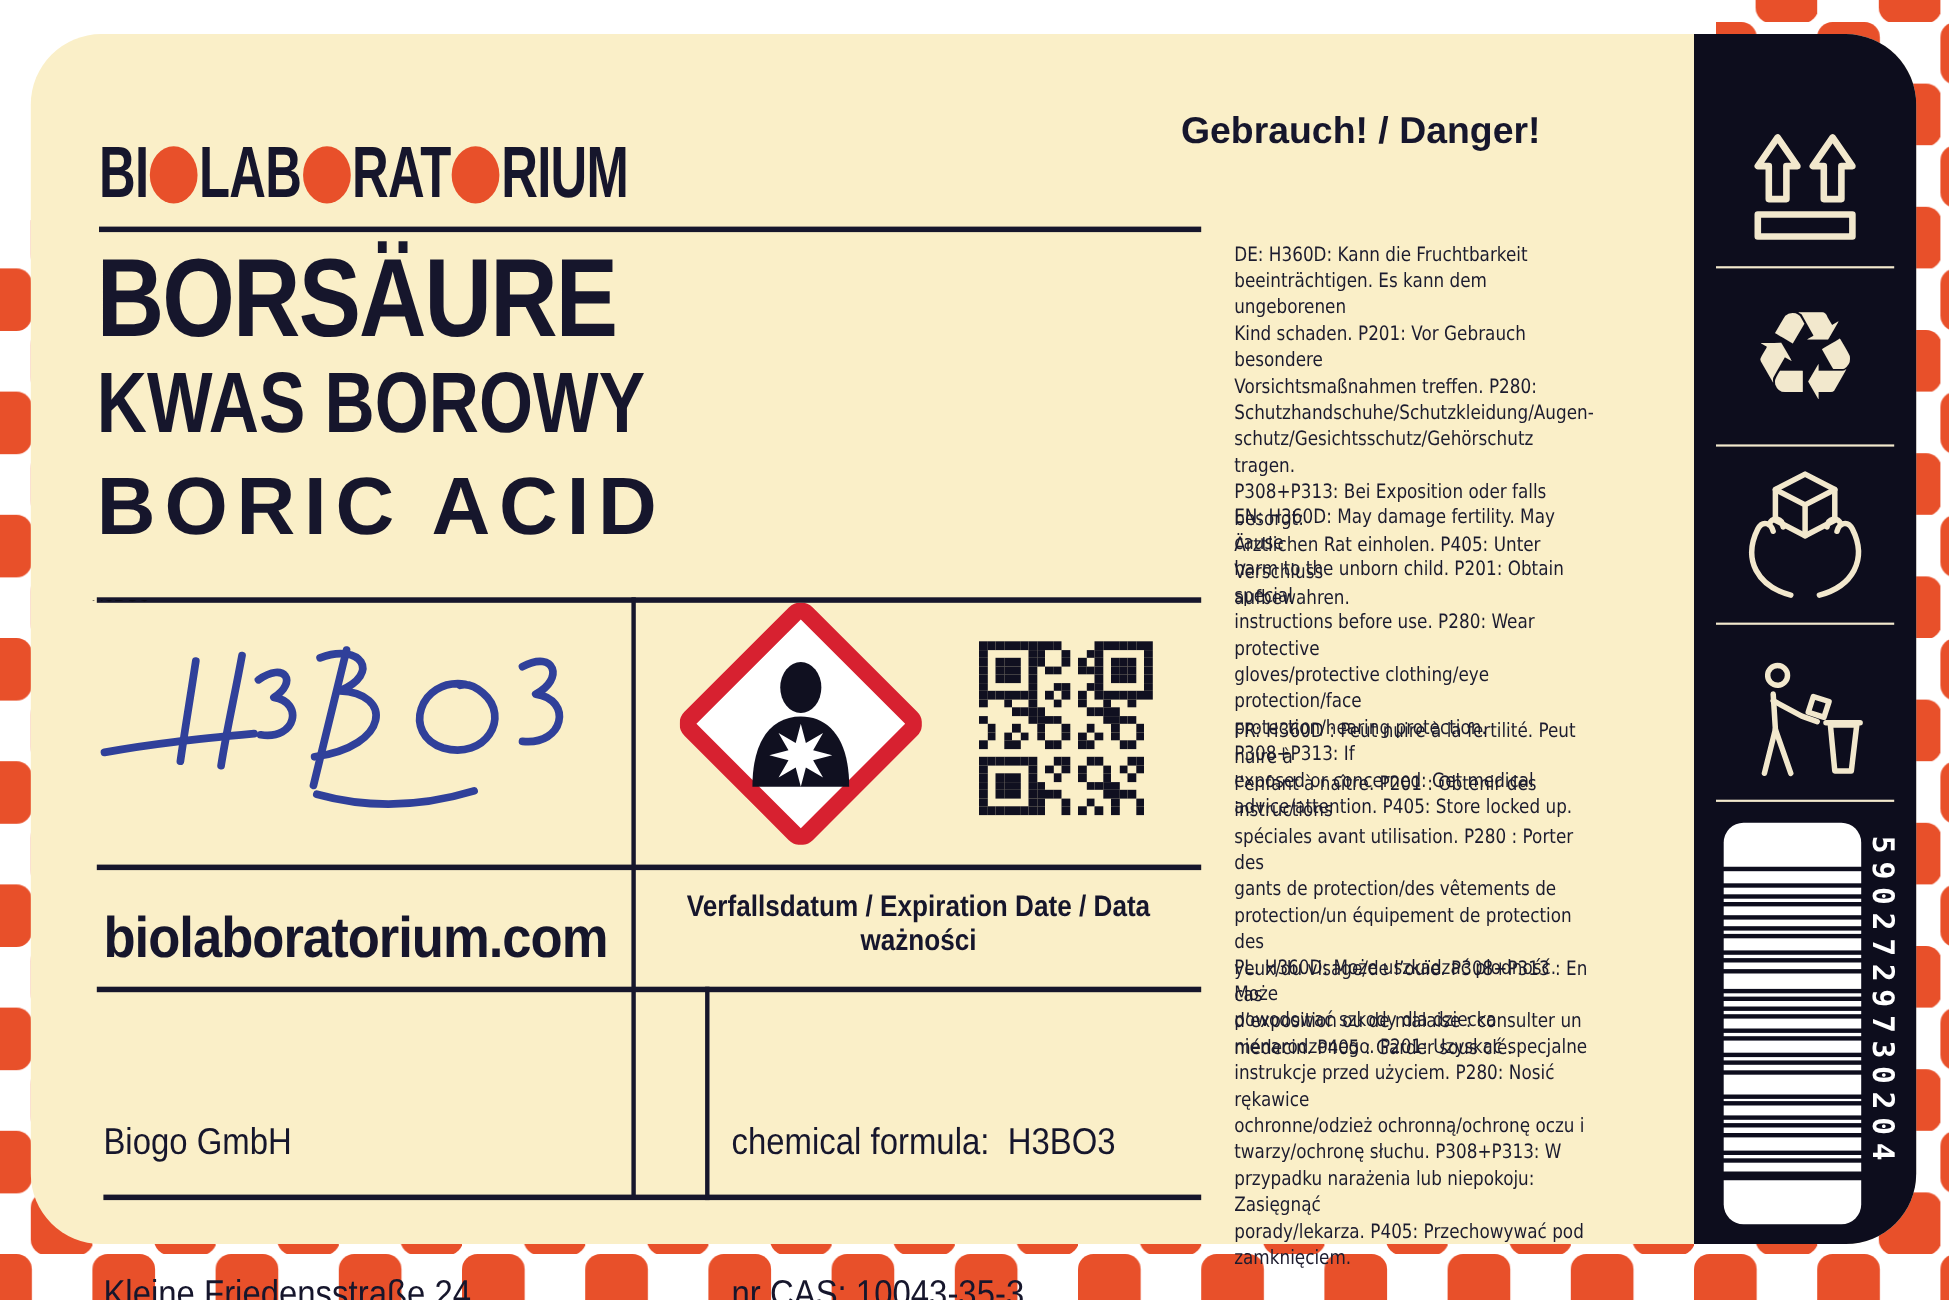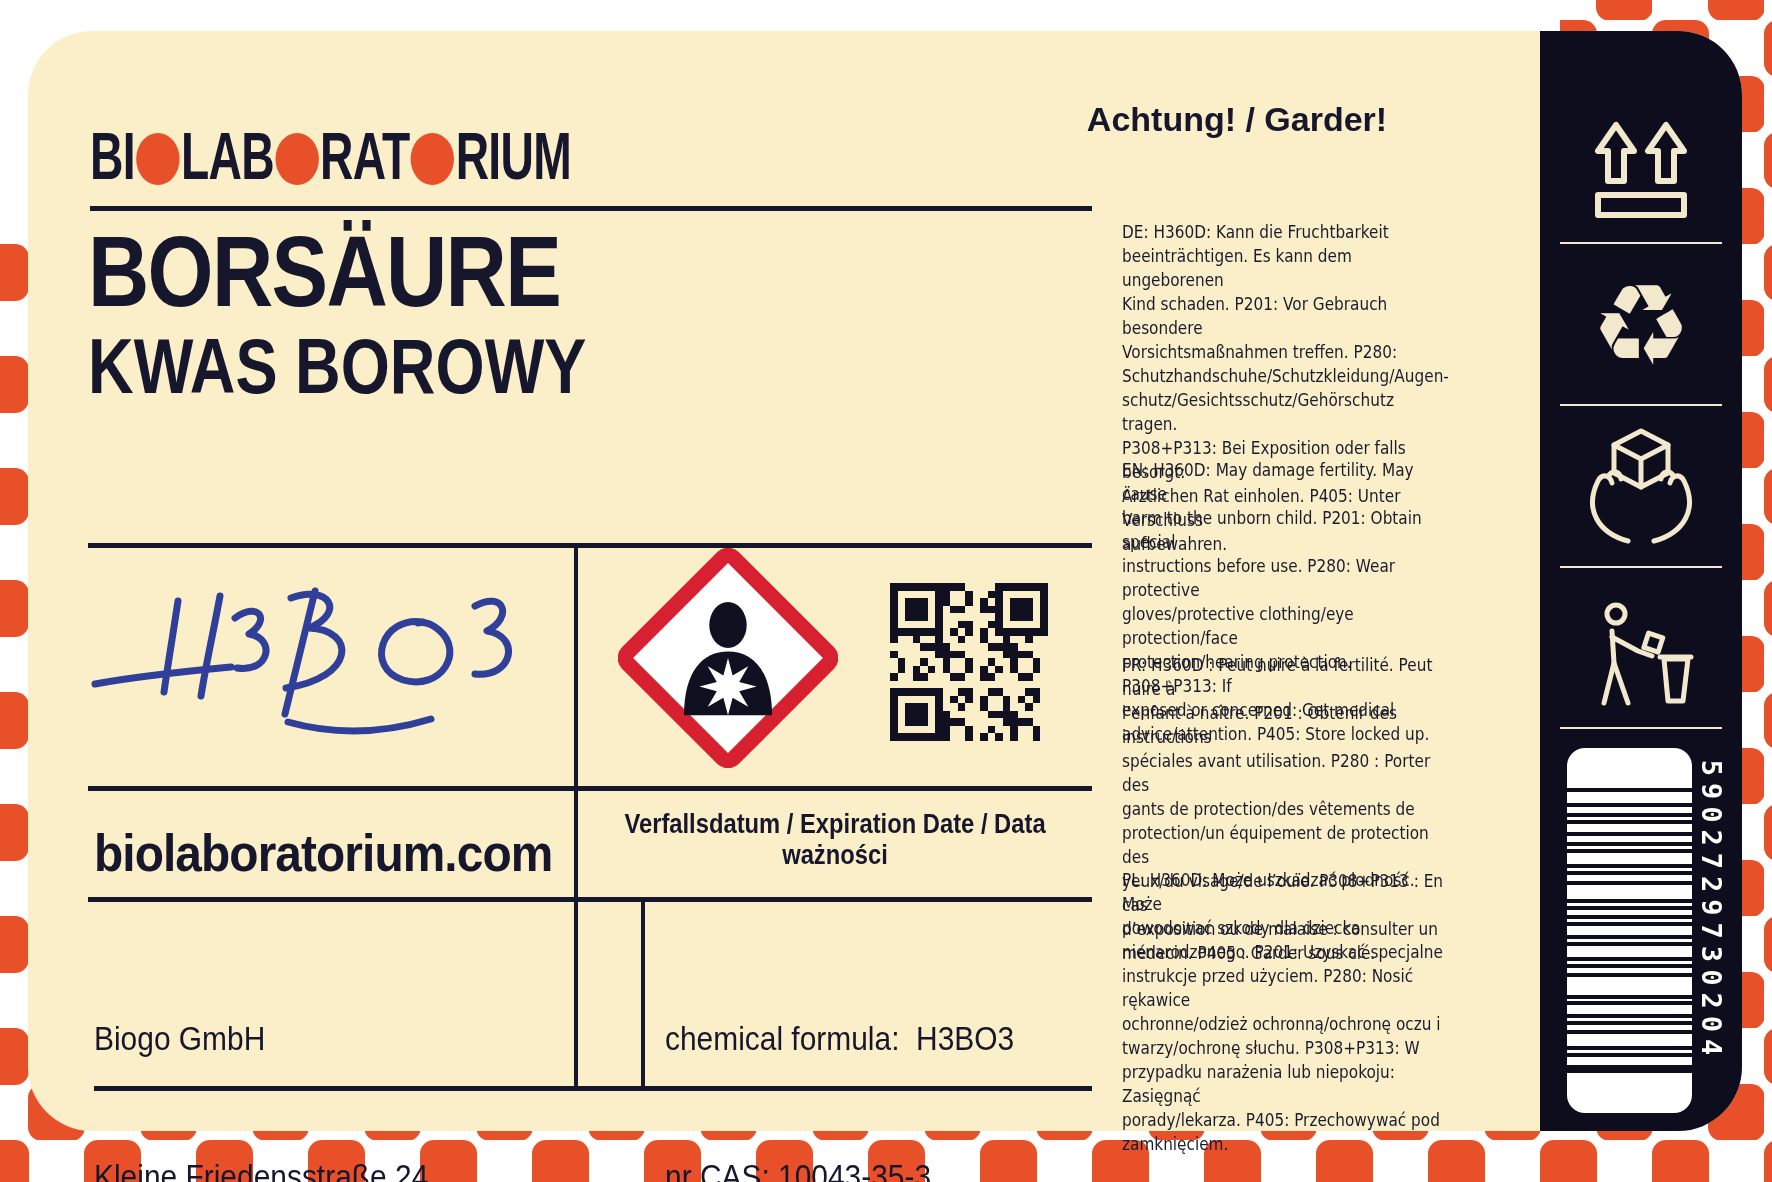--- a/index.html
+++ b/index.html
@@ -86,20 +86,21 @@
         <span>LAB</span>
         <span class="dot"></span>
         <span>RAT</span>
         <span class="dot"></span>
         <span>RIUM</span>
     </div>
     <div class="rule" style="left:62px;top:175px;width:1002px;height:5px;"></div>
 
     <div class="title-de">BORSÄURE</div>
     <div class="title-pl">KWAS BOROWY</div>
+    <div class="title-en">BORIC ACID</div>
     <div class="rule" style="left:60px;top:512px;width:1004px;height:5px;"></div>
 
     <div class="rule" style="left:546px;top:512px;width:4px;height:547px;"></div>
     <div class="rule" style="left:60px;top:755px;width:1004px;height:5px;"></div>
     <div class="rule" style="left:60px;top:866px;width:1004px;height:5px;"></div>
     <div class="rule" style="left:66px;top:1055px;width:998px;height:5px;"></div>
     <div class="rule" style="left:613px;top:866px;width:4px;height:194px;"></div>
 
     <svg class="sig" viewBox="0 0 470 235">
       <g fill="none" stroke="#30409a" stroke-width="7" stroke-linecap="round" stroke-linejoin="round">
@@ -574,21 +575,21 @@
       <span>Biogo GmbH</span>
       <span>Kleine Friedensstraße 24</span>
       
     </div>
     <div class="chem">
       <span>chemical formula:  H3BO3</span>
       <span>nr CAS: 10043-35-3</span>
       
     </div>
 
-    <div class="haz-head">Achtung! / Garder!</div>
+    <div class="haz-head">Gebrauch! / Danger!</div>
     <div class="haz-p" style="top:189px;">DE: H360D: Kann die Fruchtbarkeit
 beeinträchtigen. Es kann dem ungeborenen
 Kind schaden. P201: Vor Gebrauch besondere
 Vorsichtsmaßnahmen treffen. P280:
 Schutzhandschuhe/Schutzkleidung/Augen-
 schutz/Gesichtsschutz/Gehörschutz tragen.
 P308+P313: Bei Exposition oder falls besorgt:
 Ärztlichen Rat einholen. P405: Unter Verschluss
 aufbewahren.</div>
     <div class="haz-p" style="top:427px;">EN: H360D: May damage fertility. May cause

